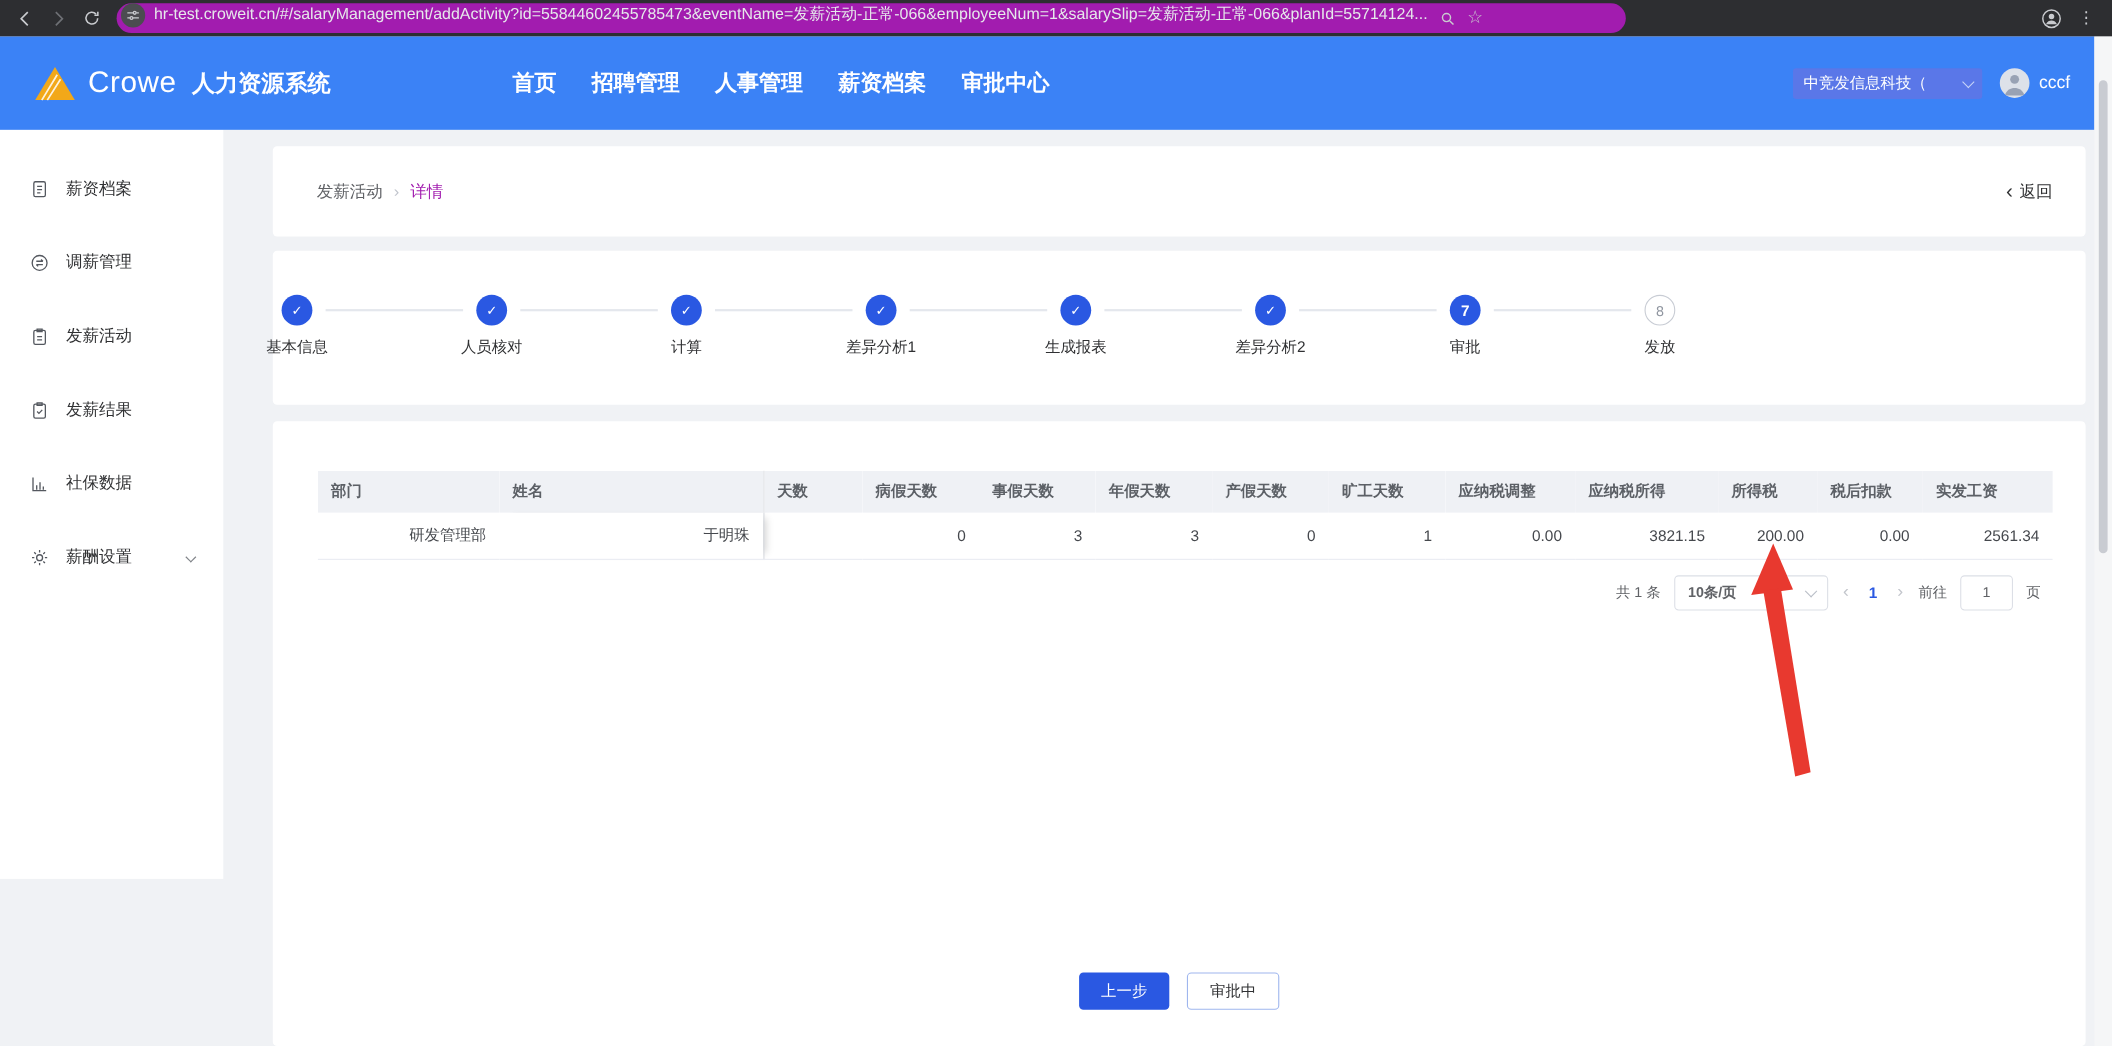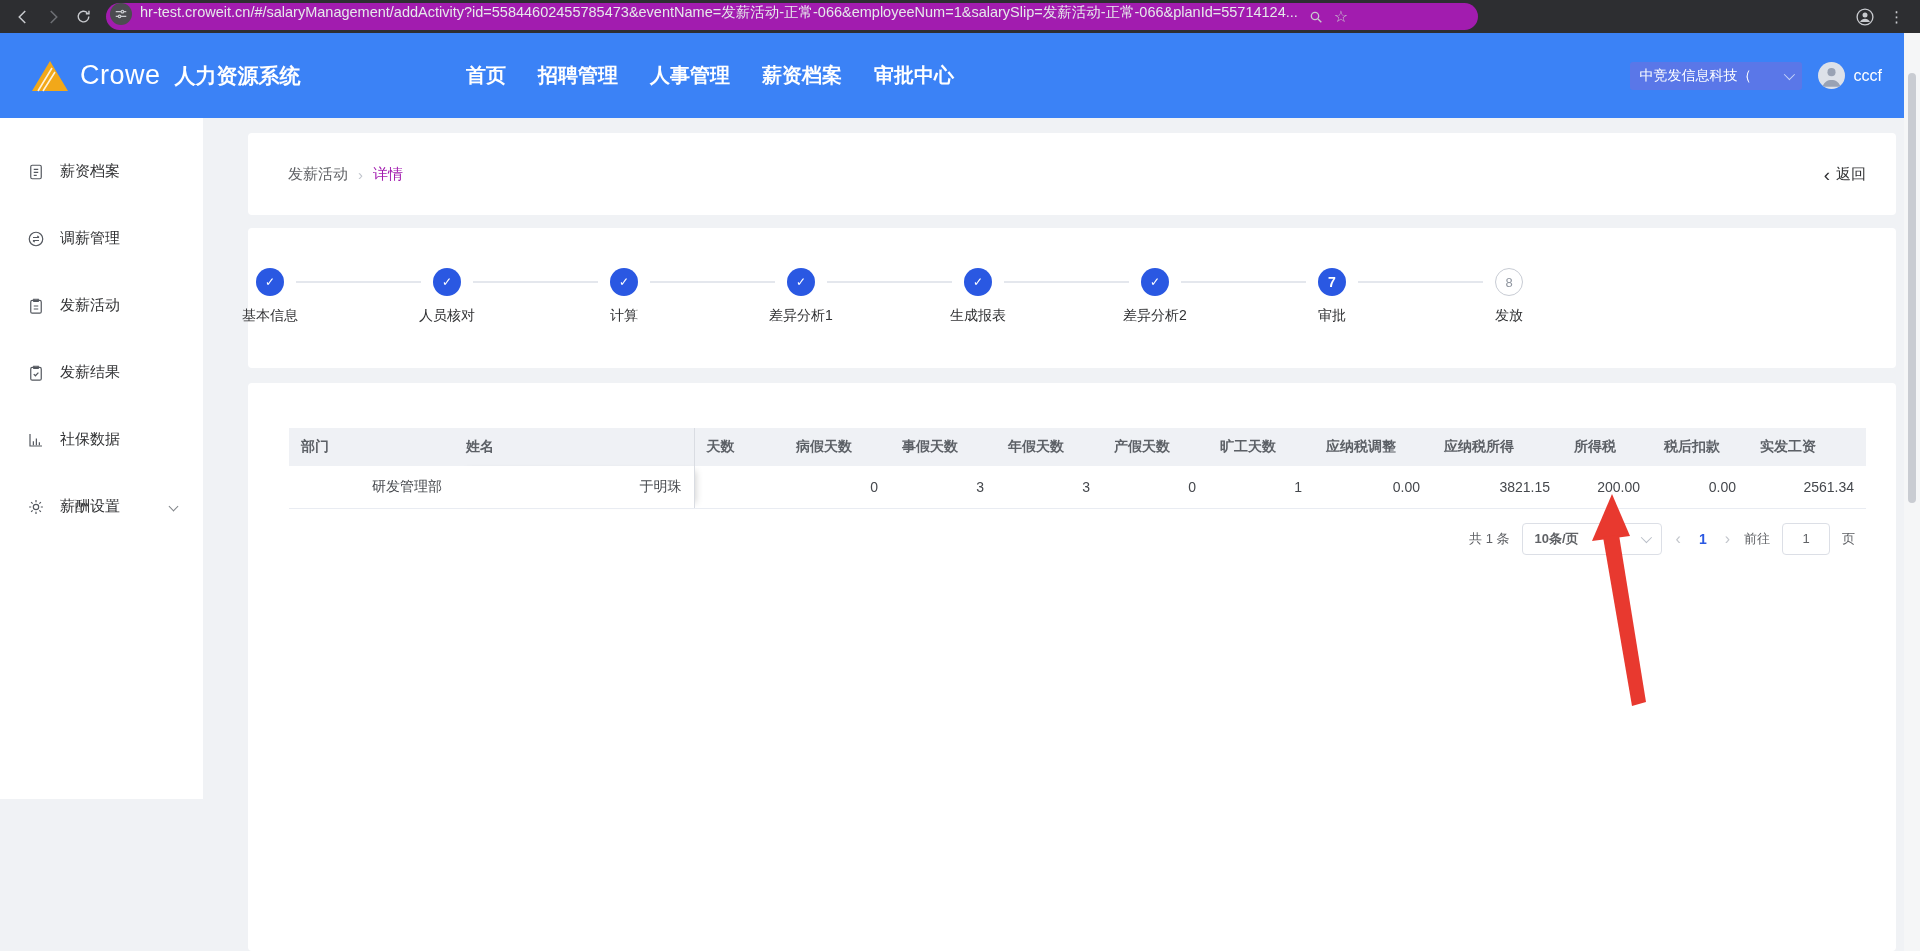--- a/index.html
+++ b/index.html
@@ -329,20 +329,24 @@
         <span class="chev"></span>
       </div>
       <span class="parrow">‹</span>
       <span class="pcur">1</span>
       <span class="parrow">›</span>
       <span>前往</span>
       <input class="goto-input" value="1" style="">
       <span>页</span>
     </div>
 
+    <div class="btn-row">
+      <div class="btn btn-primary">上一步</div>
+      <div class="btn btn-plain">审批中</div>
+    </div>
   </div>
 </div>
 
 <div class="scrollbar">
   <div class="scroll-thumb"></div>
 </div>
 
 <svg class="arrow-overlay">
   <polygon points="1612,494 1592,541 1630,536" fill="#e8392f"></polygon>
   <polygon points="1603,537 1619,535 1646,702 1632,706" fill="#e8392f"></polygon>

